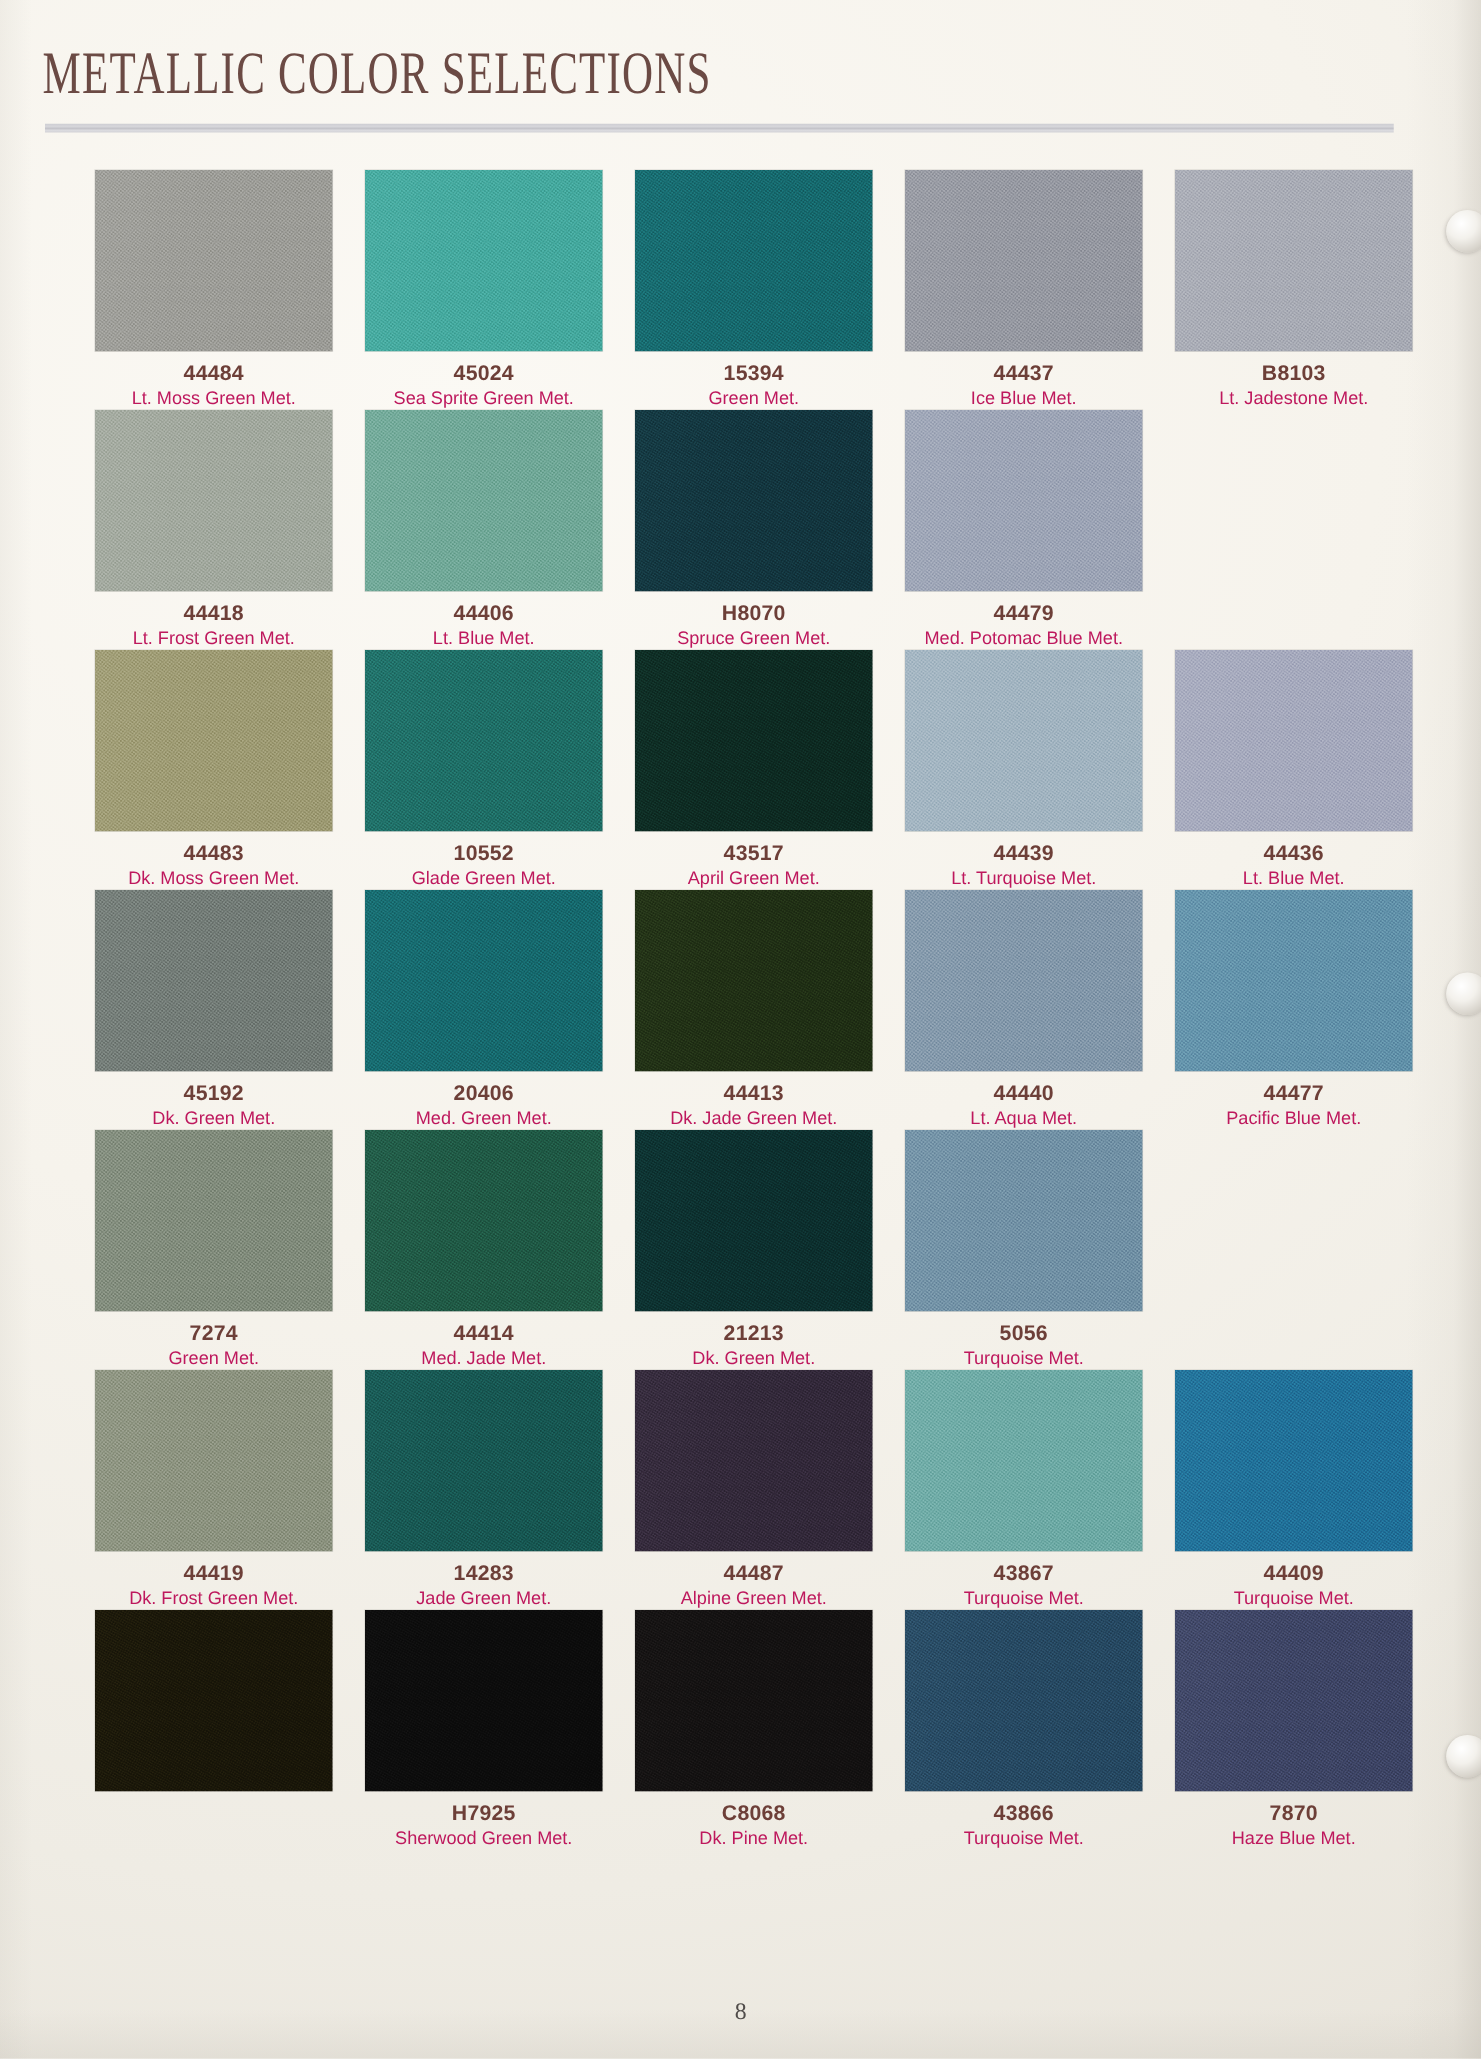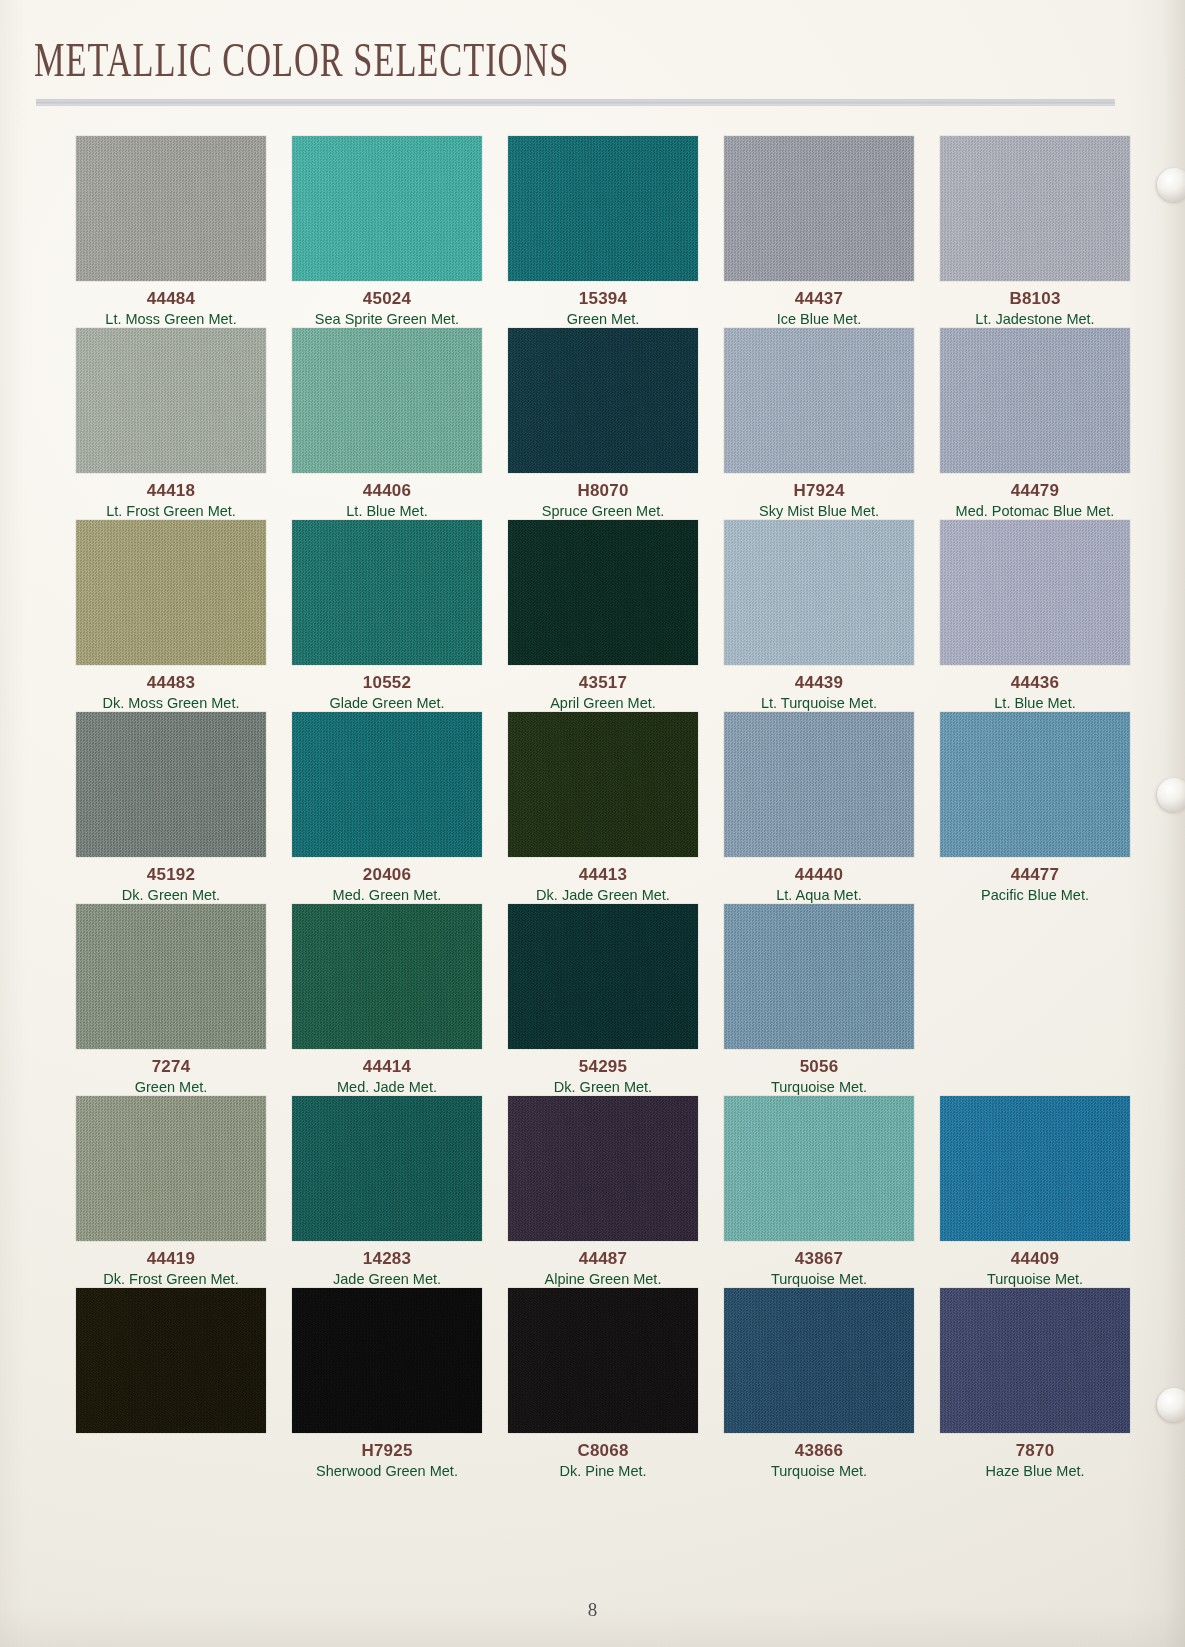--- a/index.html
+++ b/index.html
@@ -129,21 +129,21 @@
     font-weight: bold;
     font-size: 17px;
     letter-spacing: 0.2px;
     color: #6d3f38;
     line-height: 1.05;
     white-space: nowrap;
   }
   .cname {
     font-family: "Liberation Sans", sans-serif;
     font-size: 14.5px;
-    color: #14532d;
+    color: #be185d;
     line-height: 1.25;
     margin-top: 2px;
     white-space: nowrap;
   }
 
   
   .labels.wide {
     width: 216px;
     margin-left: -13px;
   }
@@ -255,29 +255,20 @@
         <div class="chip-wrap">
           <div class="chip" style="background-color: rgb(17, 51, 60);"></div>
         </div>
         <div class="labels">
           <div class="code">H8070</div>
           <div class="cname">Spruce Green Met.</div>
         </div>
       </div>
       <div class="cell">
         <div class="chip-wrap">
-          <div class="chip" style="background-color: rgb(154, 166, 182);"></div>
-        </div>
-        <div class="labels">
-          <div class="code">H7924</div>
-          <div class="cname">Sky Mist Blue Met.</div>
-        </div>
-      </div>
-      <div class="cell">
-        <div class="chip-wrap">
           <div class="chip" style="background-color: rgb(154, 162, 180);"></div>
         </div>
         <div class="labels wide">
           <div class="code">44479</div>
           <div class="cname">Med. Potomac Blue Met.</div>
         </div>
       </div>
     </div>
     <div class="swatch-row">
       <div class="cell">
@@ -390,21 +381,21 @@
         <div class="labels">
           <div class="code">44414</div>
           <div class="cname">Med. Jade Met.</div>
         </div>
       </div>
       <div class="cell">
         <div class="chip-wrap">
           <div class="chip" style="background-color: rgb(11, 45, 44);"></div>
         </div>
         <div class="labels">
-          <div class="code">54295</div>
+          <div class="code">21213</div>
           <div class="cname">Dk. Green Met.</div>
         </div>
       </div>
       <div class="cell">
         <div class="chip-wrap">
           <div class="chip" style="background-color: rgb(110, 142, 163);"></div>
         </div>
         <div class="labels">
           <div class="code">5056</div>
           <div class="cname">Turquoise Met.</div>

